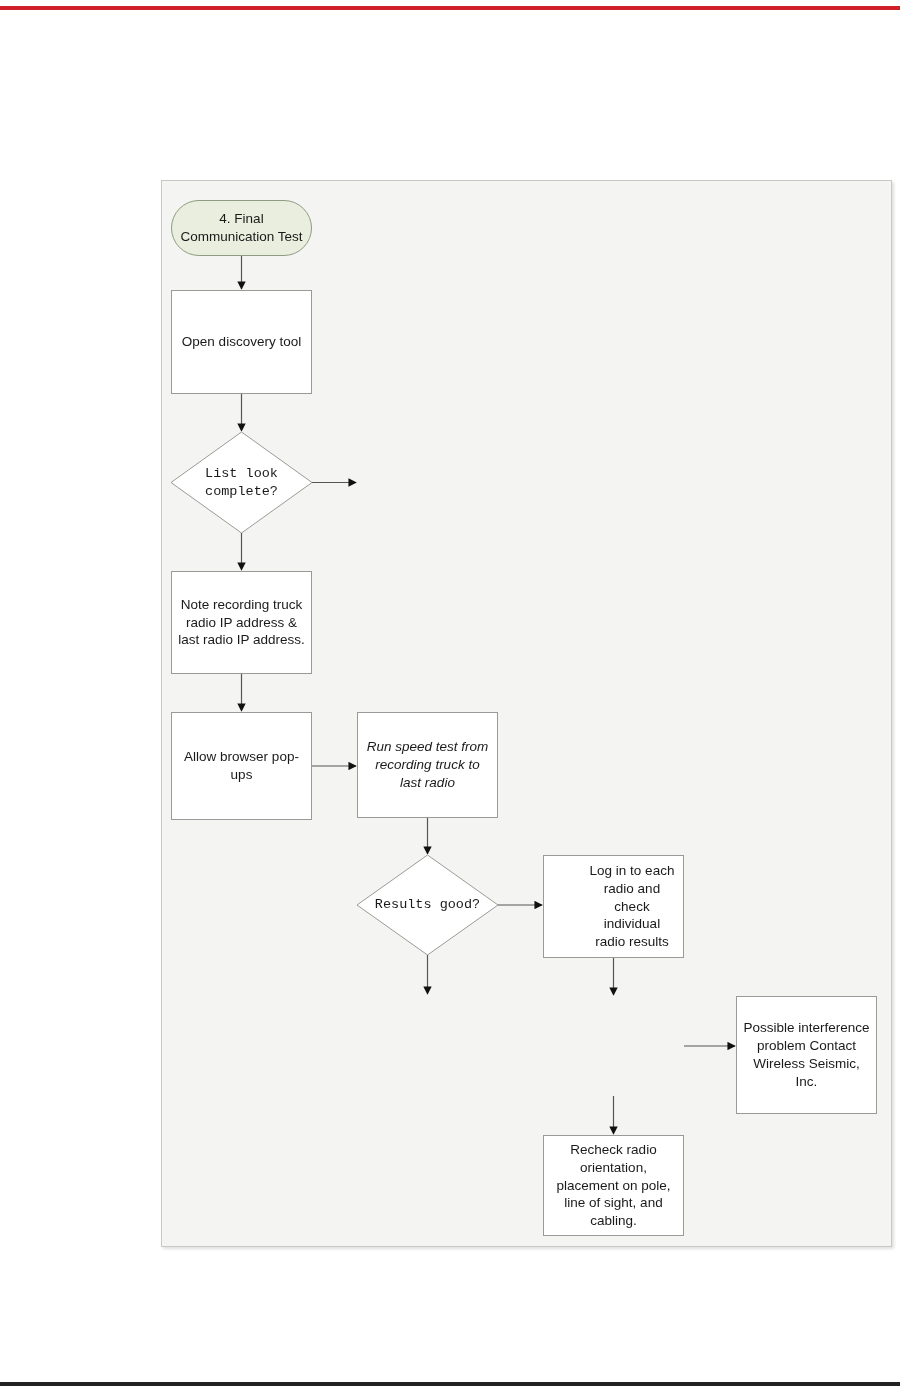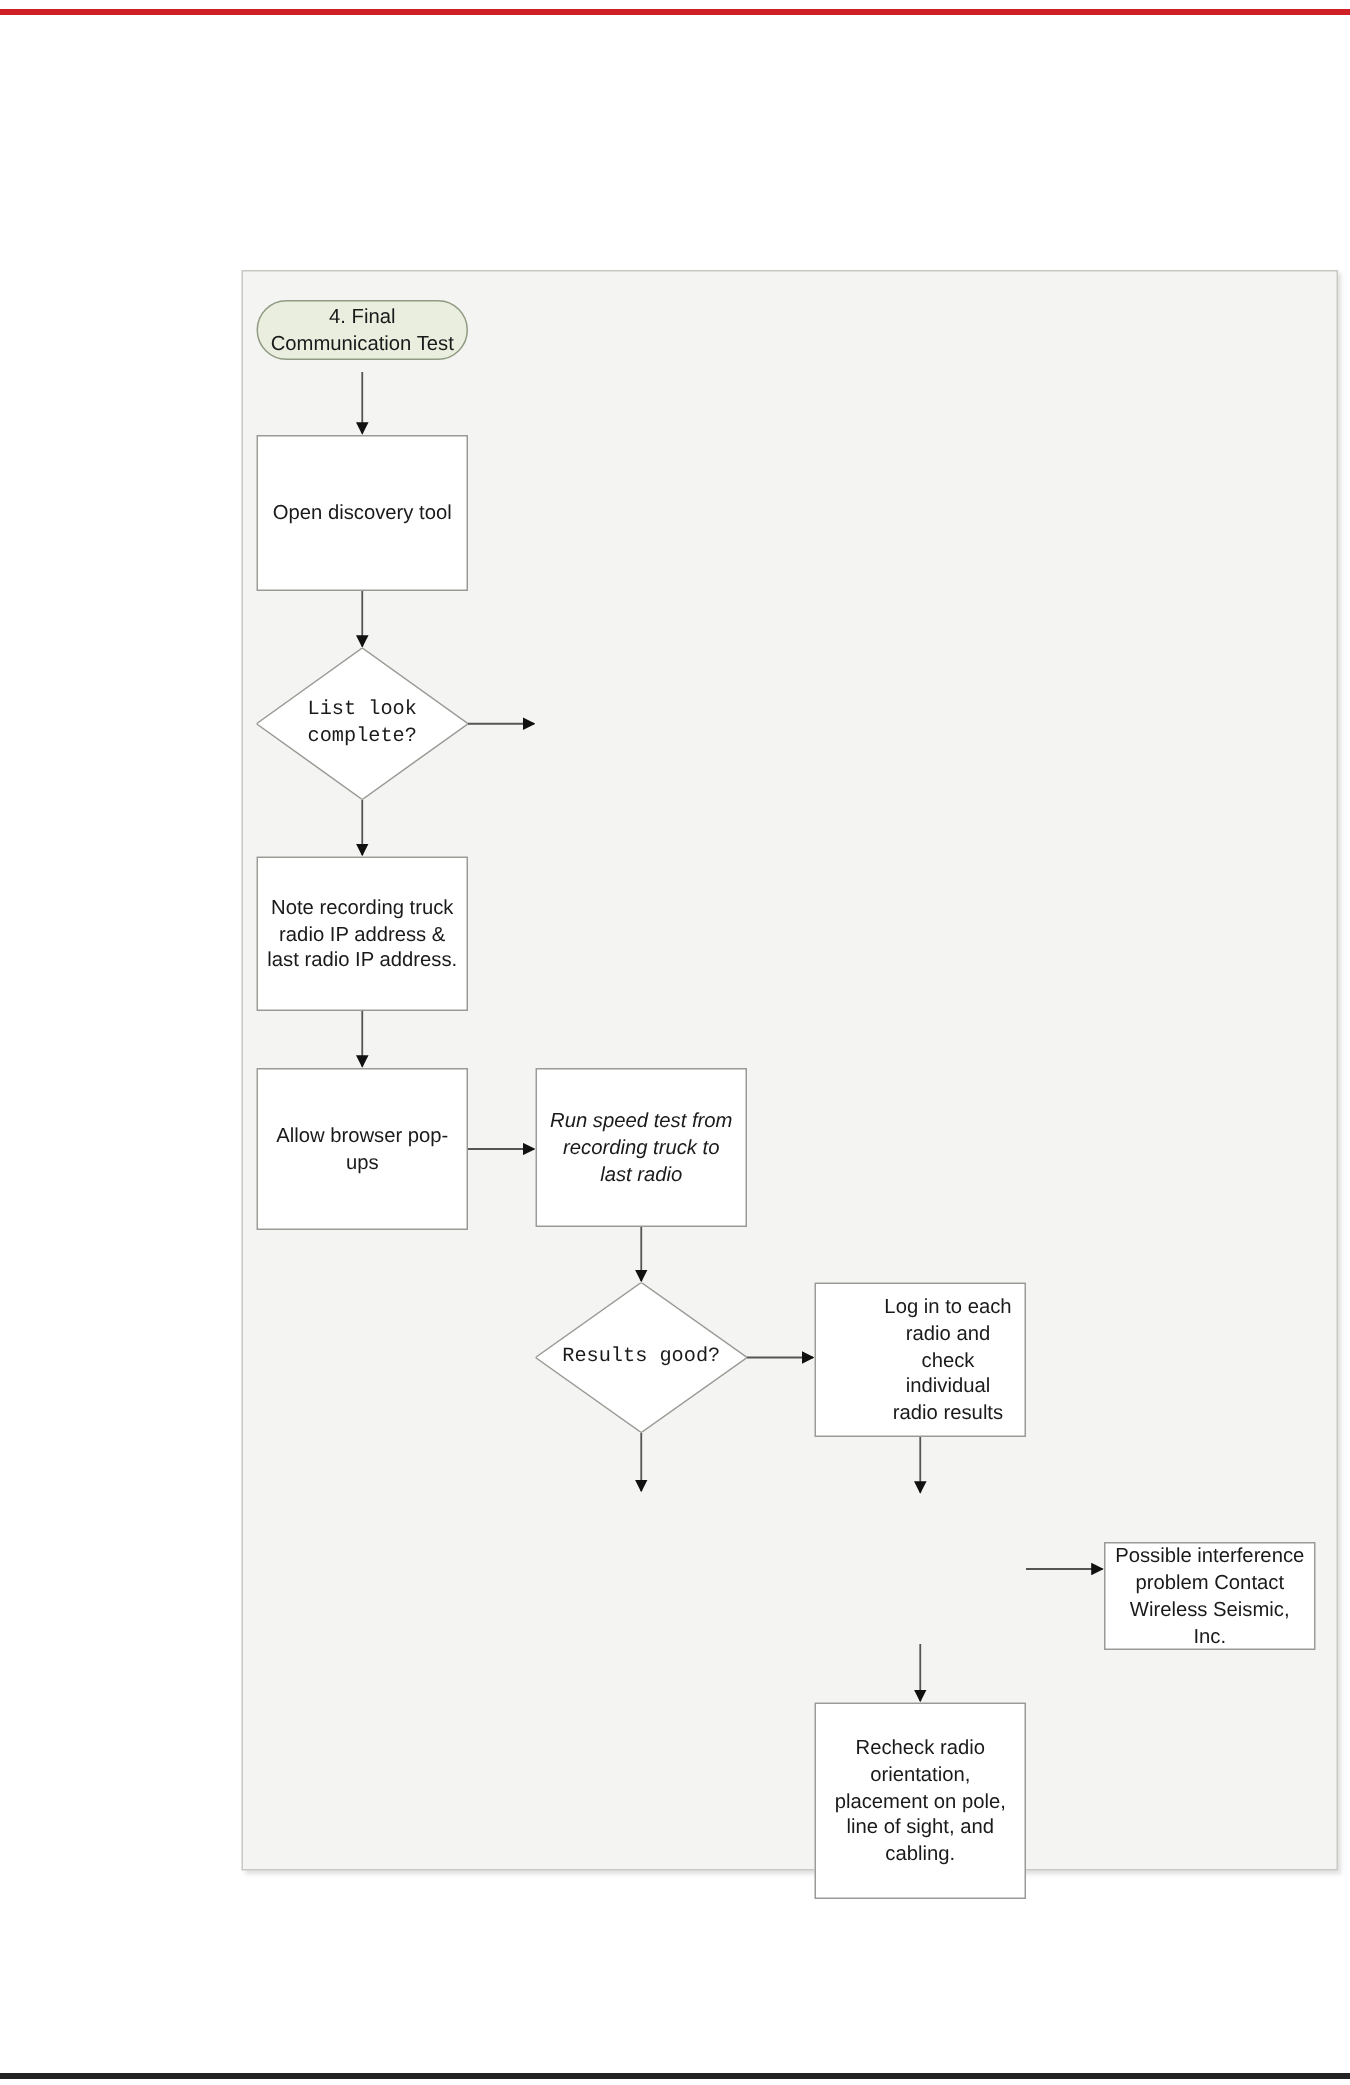--- a/index.html
+++ b/index.html
@@ -133,21 +133,21 @@
       <line x1="427.5" y1="955" x2="427.5" y2="994"></line>
 
       <line x1="613.5" y1="958" x2="613.5" y2="995"></line>
 
       <line x1="684" y1="1046" x2="735" y2="1046"></line>
 
       <line x1="613.5" y1="1096" x2="613.5" y2="1134"></line>
     </g>
   </svg>
 
-  <div class="node terminator start" style="left:171px; top:200px; width:141px; height:40px;">
+  <div class="node terminator start" style="left:171px; top:200px; width:141px; height:56px;">
     <span>4. Final Communication Test</span>
   </div>
 
   <div class="node process" style="left:171px; top:290px; width:141px; height:104px;">
     <span>Open discovery tool</span>
   </div>
 
   <div class="node decision" style="left:171px; top:432px; width:141px; height:101px;">
     <svg class="diamond-svg" viewBox="0 0 141 101" preserveAspectRatio="none">
       <polygon points="70.5,0 141,50.5 70.5,101 0,50.5" fill="#ffffff" stroke="#9a9a96" stroke-width="1"></polygon>
@@ -174,21 +174,21 @@
     </svg>
     <span class="dtext">Results good?</span>
   </div>
 
   <div class="node process" style="left:543px; top:855px; width:141px; height:103px;padding-left:43px;">
     <span>Log in to each radio and check individual radio results</span>
   </div>
 
 
 
-  <div class="node process" style="left:736px; top:1028px; width:141px; height:72px;justify-content:center;">
+  <div class="node process" style="left:736px; top:996px; width:141px; height:118px;justify-content:center;">
     <span>Possible interference problem Contact Wireless Seismic, Inc.</span>
   </div>
 
-  <div class="node process" style="left:543px; top:1135px; width:141px; height:131px;">
+  <div class="node process" style="left:543px; top:1135px; width:141px; height:101px;">
     <span>Recheck radio orientation, placement on pole, line of sight, and cabling.</span>
   </div>
 
 </div>
 
 </body></html>

